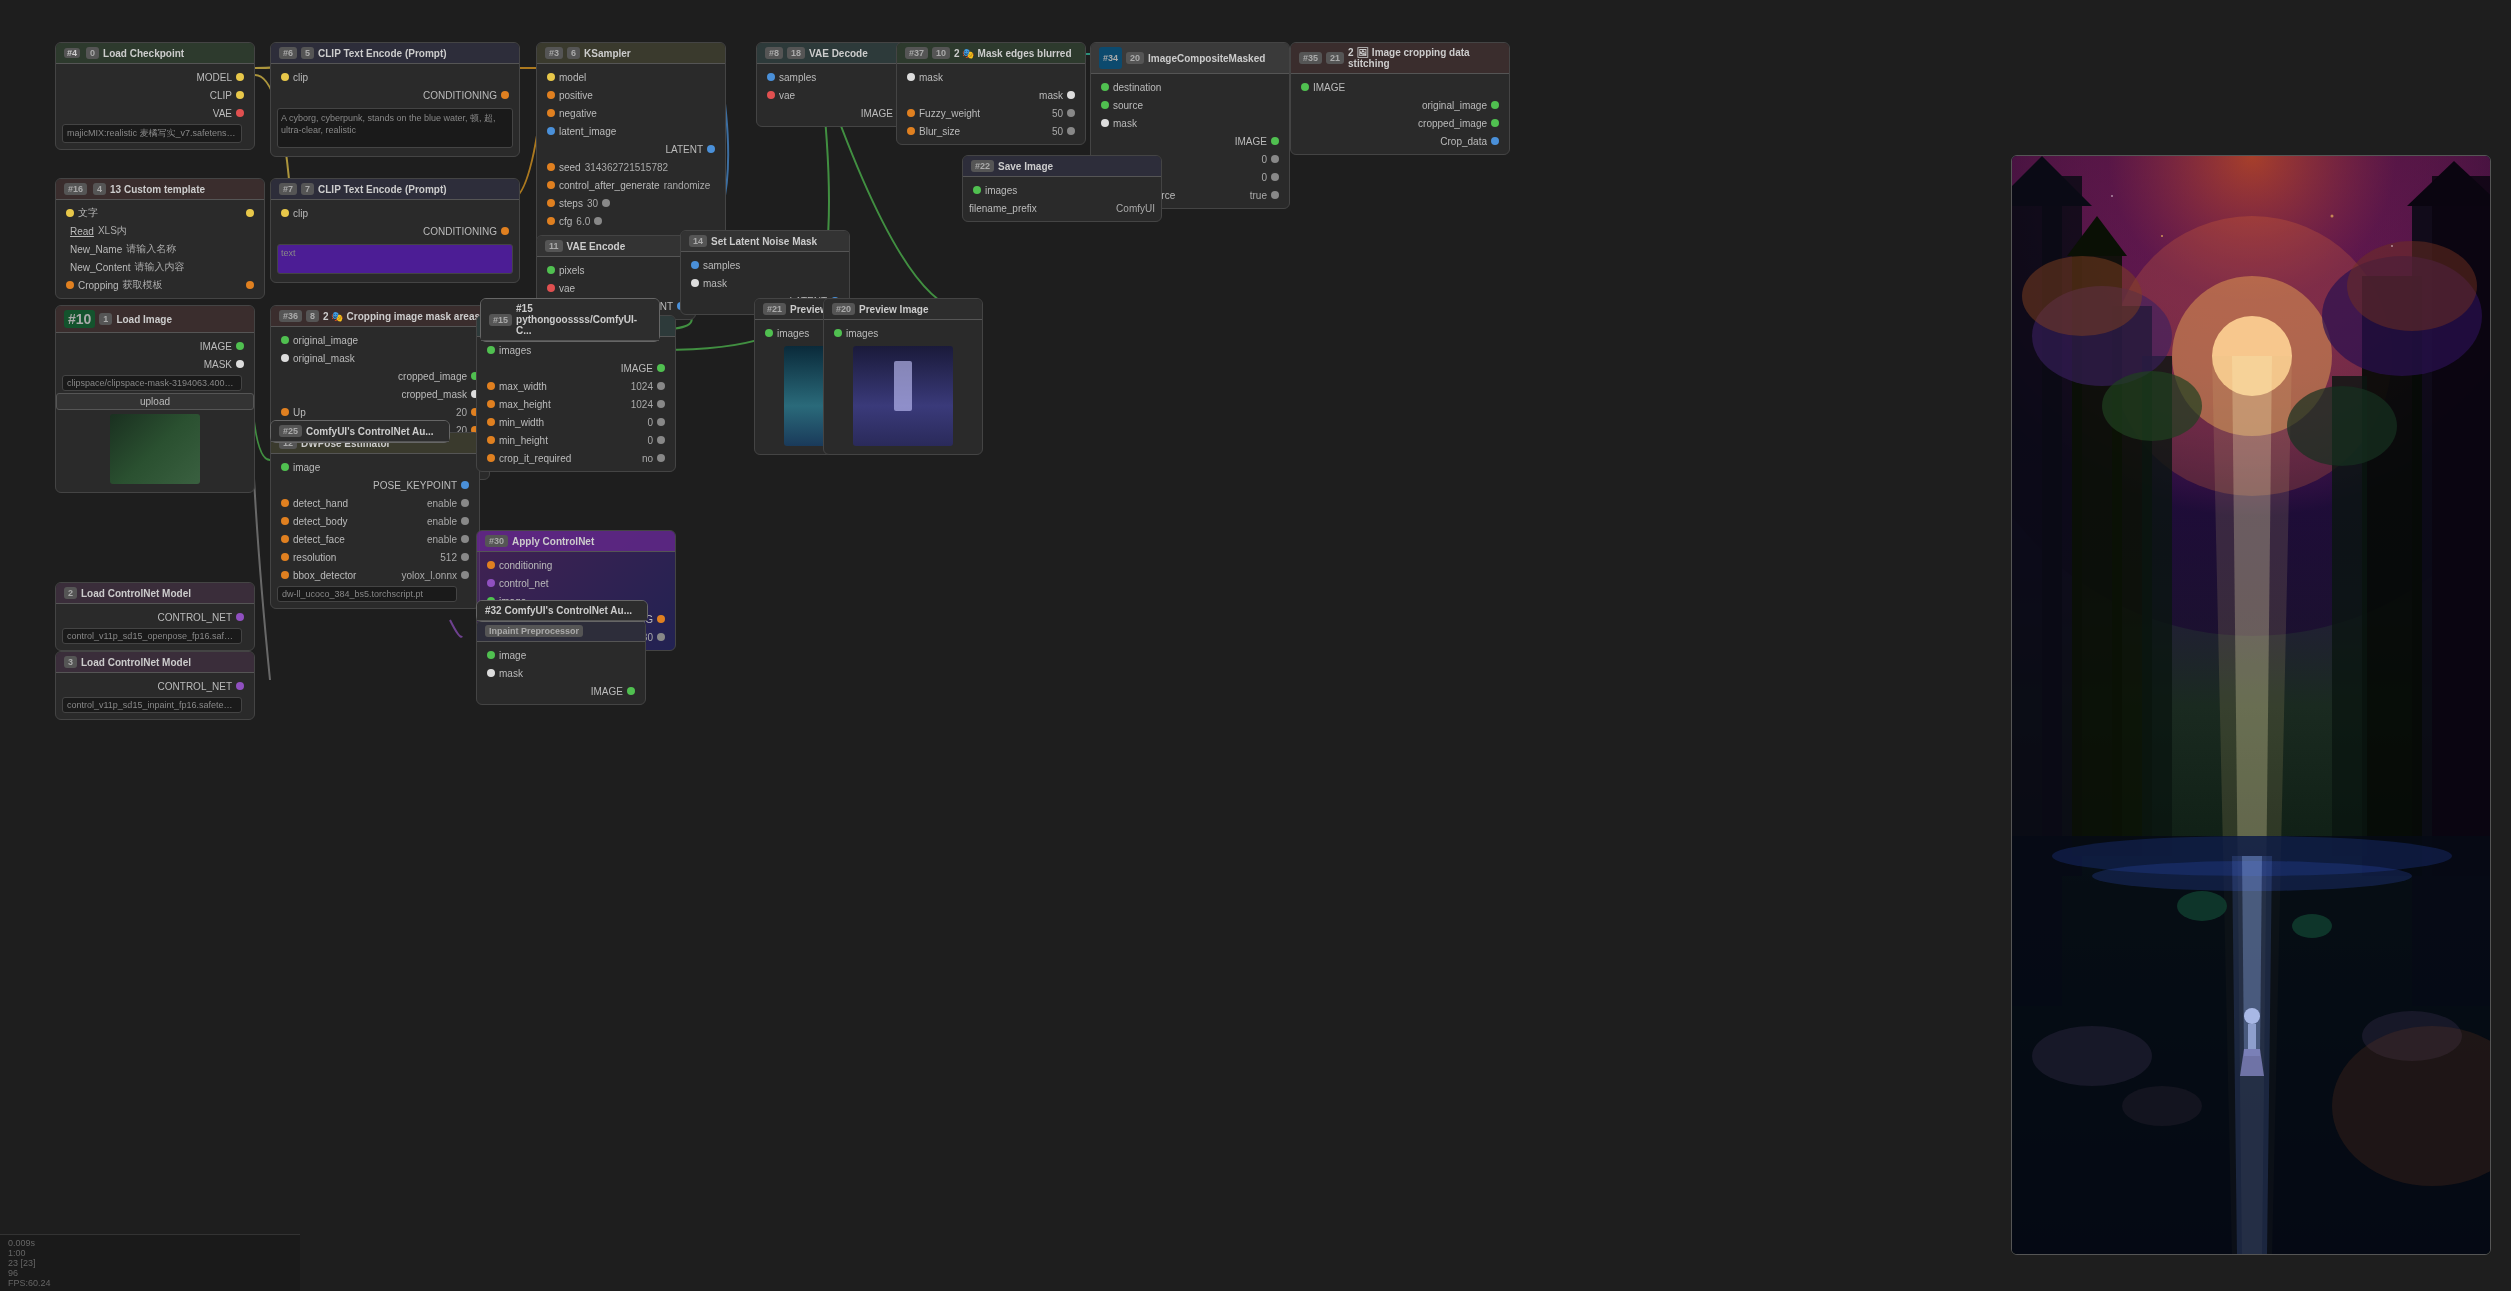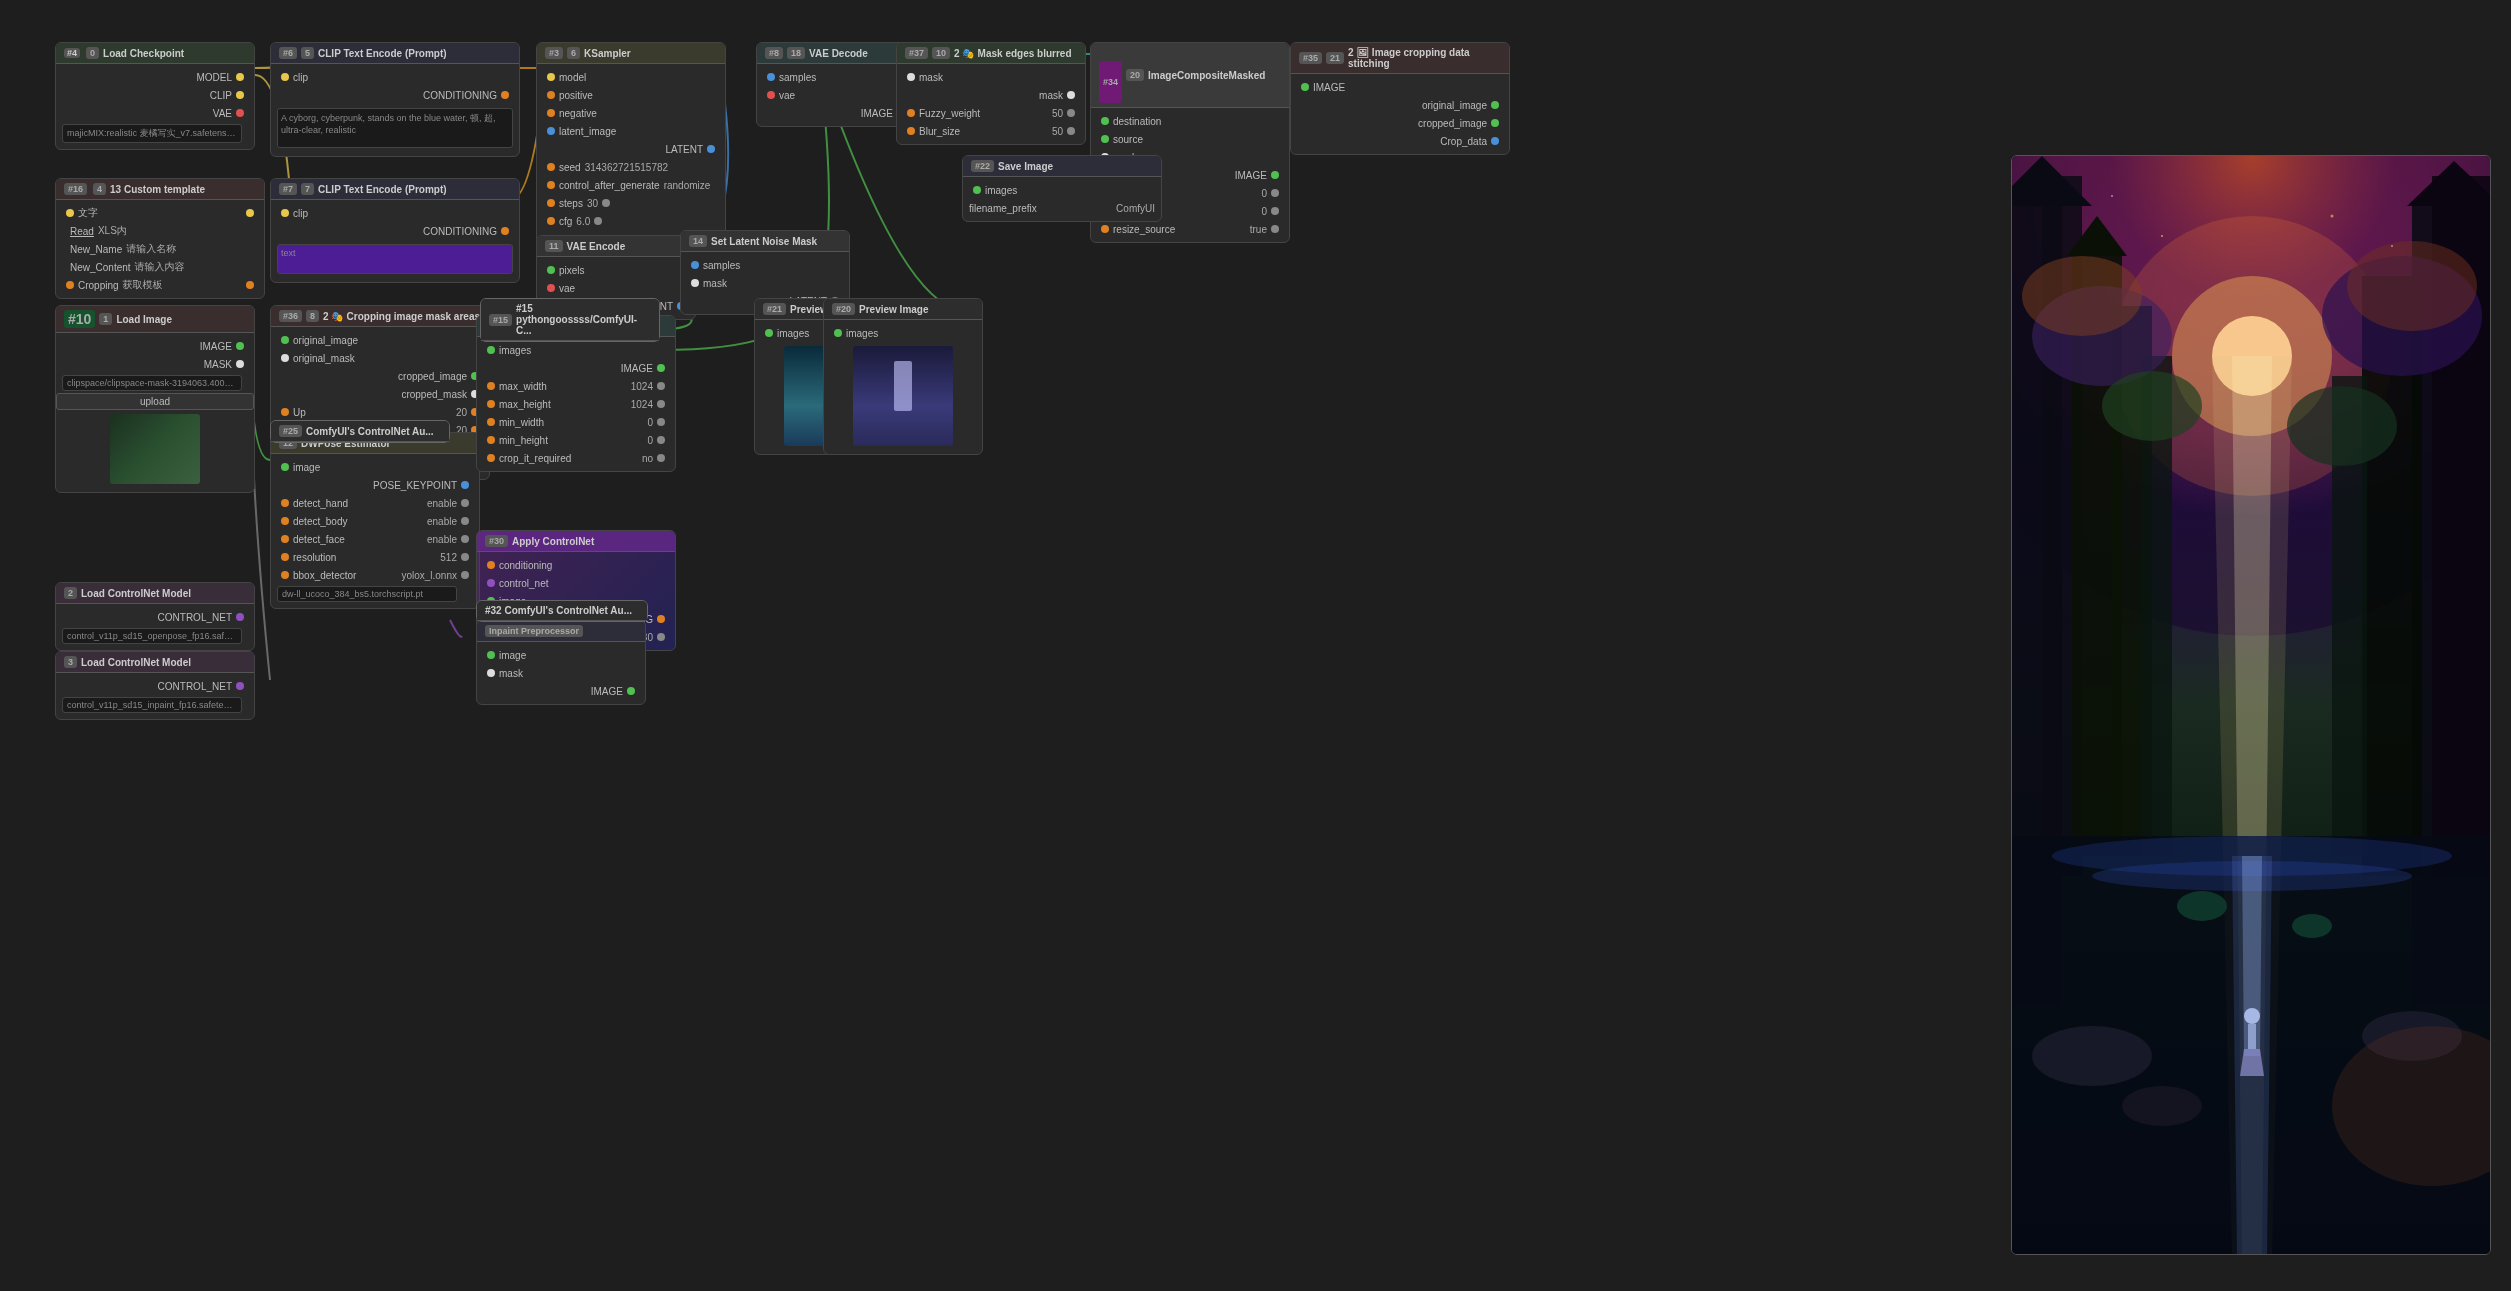--- a/index.html
+++ b/index.html
@@ -775,21 +775,21 @@
         <span class="dot dot-orange"></span>
         <span class="node-label">Blur_size</span>
         <span class="node-value" style="margin-left:auto;">50</span>
         <span class="dot dot-gray"></span>
       </div>
     </div>
   </div>
 
   <div class="node node-composite" style="left:1090px; top:42px; width:200px;">
     <div class="node-header">
-      <span style="background:#701a75;border-radius:3px;padding:16px 4px;font-size:9px;color:#aaa;margin-top:14px;">#34</span>
+      <span style="background:#0c4a6e;border-radius:3px;padding:6px 4px;font-size:9px;color:#aaa;">#34</span>
       <span style="background:#555;border-radius:3px;padding:1px 4px;font-size:9px;color:#aaa;">20</span>
       <span>ImageCompositeMasked</span>
     </div>
     <div class="node-body">
       <div class="node-row input">
         <span class="dot dot-green"></span>
         <span class="node-label">destination</span>
       </div>
       <div class="node-row input">
         <span class="dot dot-green"></span>
@@ -949,14 +949,21 @@
 
       <ellipse cx="420" cy="950" rx="100" ry="80" fill="#804020" opacity="0.2"></ellipse>
 
       <circle cx="150" cy="80" r="1" fill="#ffcc60" opacity="0.7"></circle>
       <circle cx="320" cy="60" r="1.5" fill="#ffcc60" opacity="0.6"></circle>
       <circle cx="100" cy="40" r="1" fill="#ffffff" opacity="0.5"></circle>
       <circle cx="380" cy="90" r="1" fill="#ffffff" opacity="0.5"></circle>
     </svg>
   </div>
 
+  <div class="status-bar">
+    <div>0.009s</div>
+    <div>1:00</div>
+    <div>23 [23]</div>
+    <div>96</div>
+    <div>FPS:60.24</div>
+  </div>
 
 </div>
 
 </body></html>

